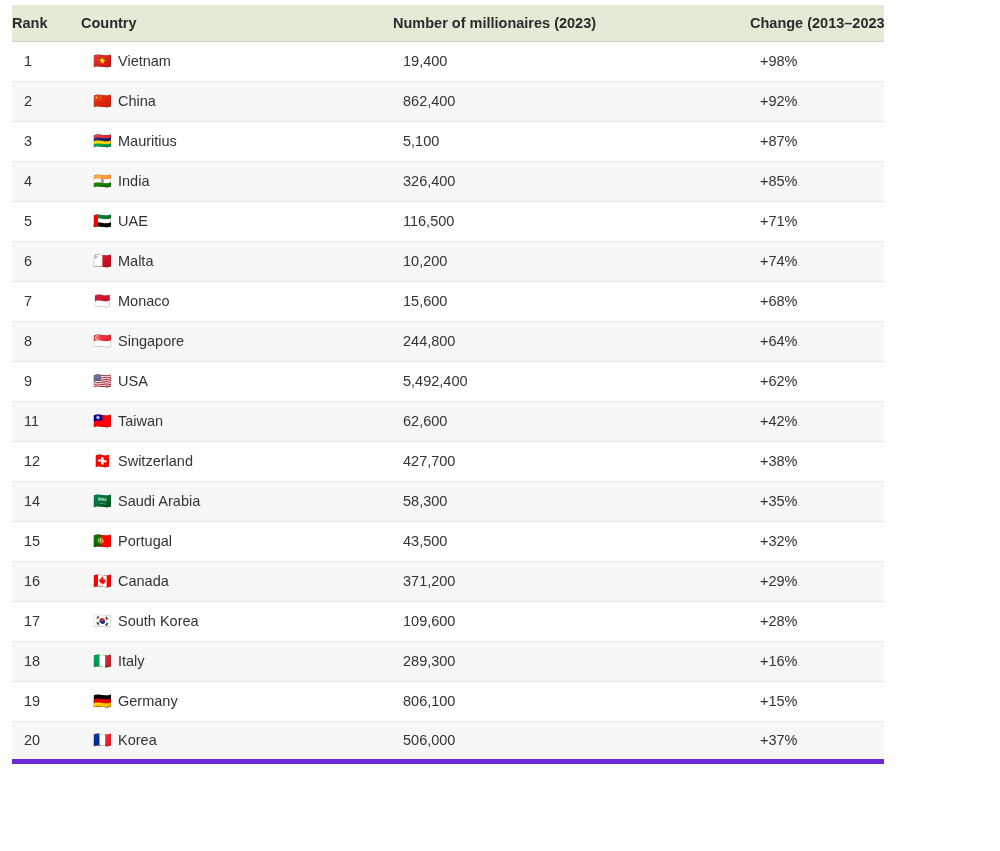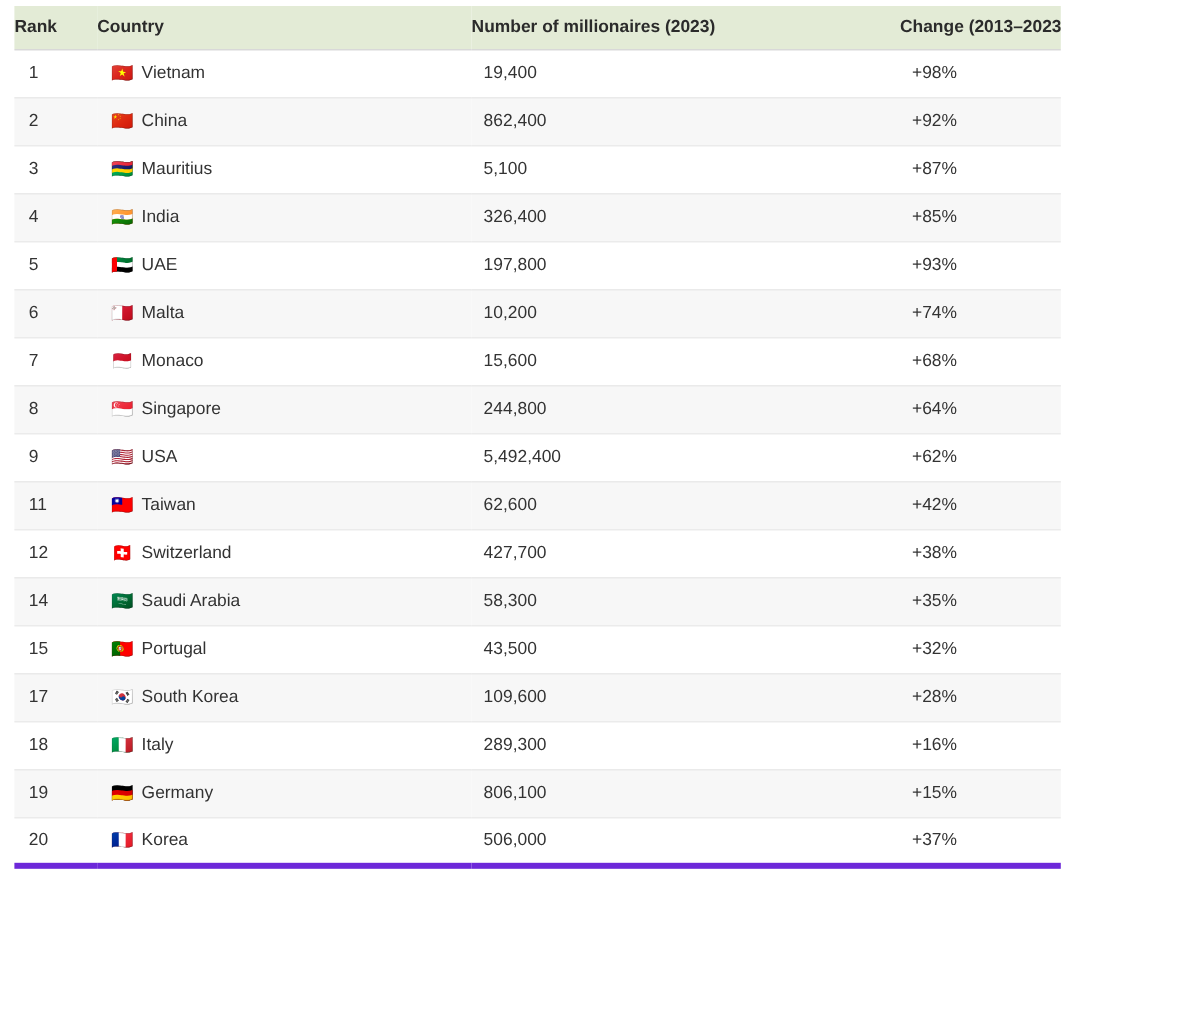--- a/index.html
+++ b/index.html
@@ -154,22 +154,22 @@
           <td class="d-change"><span class="chg">+85%</span></td>
         </tr>
         <tr>
           <td class="d-rank"><span class="rnk">5</span></td>
           <td class="d-country">
             <span class="country-cell">
               <span class="flag">🇦🇪</span>
               <span class="country-name">UAE</span>
             </span>
           </td>
-          <td class="d-number"><span class="num">197,800</span></td>
-          <td class="d-change"><span class="chg">+93%</span></td>
+          <td class="d-number"><span class="num">116,500</span></td>
+          <td class="d-change"><span class="chg">+71%</span></td>
         </tr>
         <tr>
           <td class="d-rank"><span class="rnk">6</span></td>
           <td class="d-country">
             <span class="country-cell">
               <span class="flag">🇲🇹</span>
               <span class="country-name">Malta</span>
             </span>
           </td>
           <td class="d-number"><span class="num">10,200</span></td>
@@ -244,20 +244,31 @@
         <tr>
           <td class="d-rank"><span class="rnk">15</span></td>
           <td class="d-country">
             <span class="country-cell">
               <span class="flag">🇵🇹</span>
               <span class="country-name">Portugal</span>
             </span>
           </td>
           <td class="d-number"><span class="num">43,500</span></td>
           <td class="d-change"><span class="chg">+32%</span></td>
+        </tr>
+        <tr>
+          <td class="d-rank"><span class="rnk">16</span></td>
+          <td class="d-country">
+            <span class="country-cell">
+              <span class="flag">🇨🇦</span>
+              <span class="country-name">Canada</span>
+            </span>
+          </td>
+          <td class="d-number"><span class="num">371,200</span></td>
+          <td class="d-change"><span class="chg">+29%</span></td>
         </tr>
         <tr>
           <td class="d-rank"><span class="rnk">17</span></td>
           <td class="d-country">
             <span class="country-cell">
               <span class="flag">🇰🇷</span>
               <span class="country-name">South Korea</span>
             </span>
           </td>
           <td class="d-number"><span class="num">109,600</span></td>

